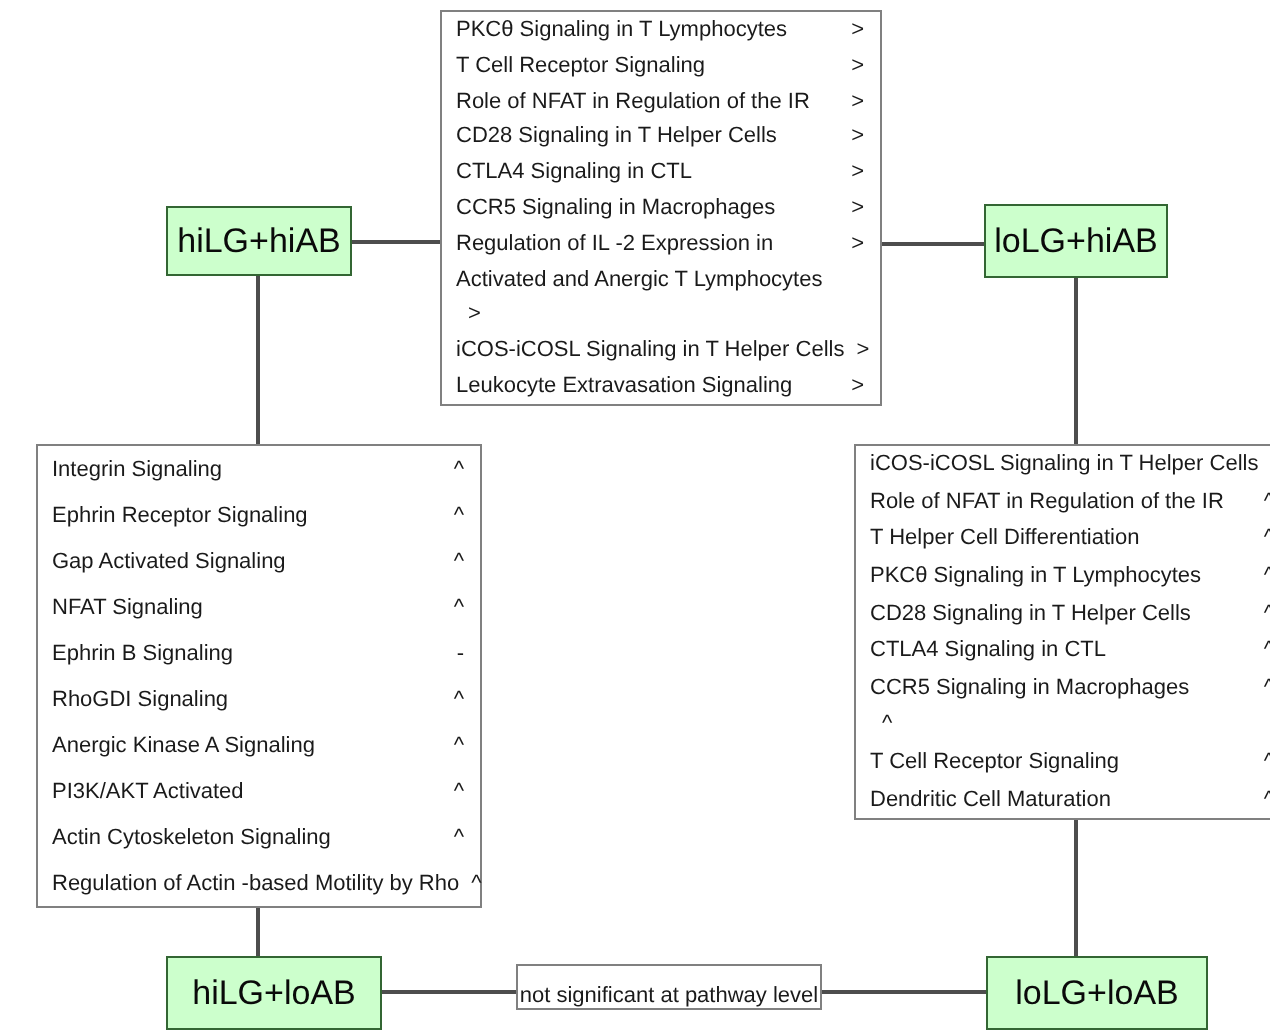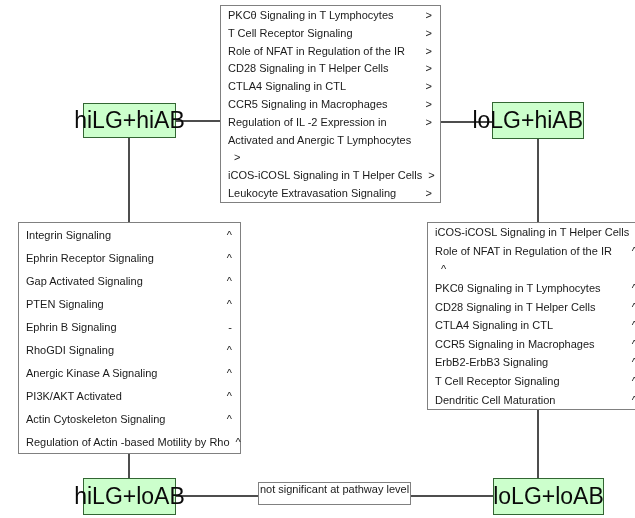--- a/index.html
+++ b/index.html
@@ -42,31 +42,31 @@
     margin-left: 6px;
   }
   .node-box {
     position: absolute;
     background: var(--node-fill, #ccffcc);
     border: 1px solid var(--node-border, #336633);
     box-sizing: border-box;
     display: flex;
     align-items: center;
     justify-content: center;
-    font-size: 23px;
+    font-size: 17px;
     color: #0a0a0a;
     z-index: 3;
   }
   .note-box {
     position: absolute;
     background: #ffffff;
     border: 1px solid var(--list-border, #808080);
     box-sizing: border-box;
     display: flex;
-    align-items: flex-start;
+    align-items: flex-end;
     justify-content: center;
     font-size: 11px;
     color: #1a1a1a;
     z-index: 3;
     white-space: nowrap;
   }
   .connector {
     position: absolute;
     background: var(--connector, #4d4d4d);
     z-index: 1;
@@ -156,21 +156,21 @@
         <span class="lbl">Ephrin Receptor Signaling</span>
         <span class="sym">^</span>
       </div>
 
       <div class="pathway-row">
         <span class="lbl">Gap Activated Signaling</span>
         <span class="sym">^</span>
       </div>
 
       <div class="pathway-row">
-        <span class="lbl">PTEN Signaling</span>
+        <span class="lbl">NFAT Signaling</span>
         <span class="sym">^</span>
       </div>
 
       <div class="pathway-row">
         <span class="lbl">Ephrin B Signaling</span>
         <span class="sym">-</span>
       </div>
 
       <div class="pathway-row">
         <span class="lbl">RhoGDI Signaling</span>
@@ -204,20 +204,21 @@
         <span class="lbl">iCOS-iCOSL Signaling in T Helper Cells</span>
         <span class="sym">^</span>
       </div>
 
       <div class="pathway-row">
         <span class="lbl">Role of NFAT in Regulation of the IR</span>
         <span class="sym">^</span>
       </div>
 
       <div class="pathway-row">
+        <span class="lbl">T Helper Cell Differentiation</span>
         <span class="sym">^</span>
       </div>
 
       <div class="pathway-row">
         <span class="lbl">PKCθ Signaling in T Lymphocytes</span>
         <span class="sym">^</span>
       </div>
 
       <div class="pathway-row">
         <span class="lbl">CD28 Signaling in T Helper Cells</span>
@@ -228,44 +229,43 @@
         <span class="lbl">CTLA4 Signaling in CTL</span>
         <span class="sym">^</span>
       </div>
 
       <div class="pathway-row">
         <span class="lbl">CCR5 Signaling in Macrophages</span>
         <span class="sym">^</span>
       </div>
 
       <div class="pathway-row">
-        <span class="lbl">ErbB2-ErbB3 Signaling</span>
         <span class="sym">^</span>
       </div>
 
       <div class="pathway-row">
         <span class="lbl">T Cell Receptor Signaling</span>
         <span class="sym">^</span>
       </div>
 
       <div class="pathway-row">
         <span class="lbl">Dendritic Cell Maturation</span>
         <span class="sym">^</span>
       </div>
     </div>
 
   <div class="node-box" style="left:67px; top:103px; width:93px; height:35px;">
     <span>hiLG+hiAB</span>
   </div>
 
-  <div class="node-box" style="left:476px; top:102px; width:92px; height:37px;justify-content:flex-end;">
+  <div class="node-box" style="left:476px; top:102px; width:92px; height:37px;">
     <span>loLG+hiAB</span>
   </div>
 
-  <div class="node-box" style="left:67px; top:478px; width:93px; height:37px;">
+  <div class="node-box" style="left:67px; top:478px; width:108px; height:37px;">
     <span>hiLG+loAB</span>
   </div>
 
   <div class="node-box" style="left:477px; top:478px; width:111px; height:37px;">
     <span>loLG+loAB</span>
   </div>
 
   <div class="note-box" style="left:242px; top:482px; width:153px; height:23px;">
     <span>not significant at pathway level</span>
   </div>

